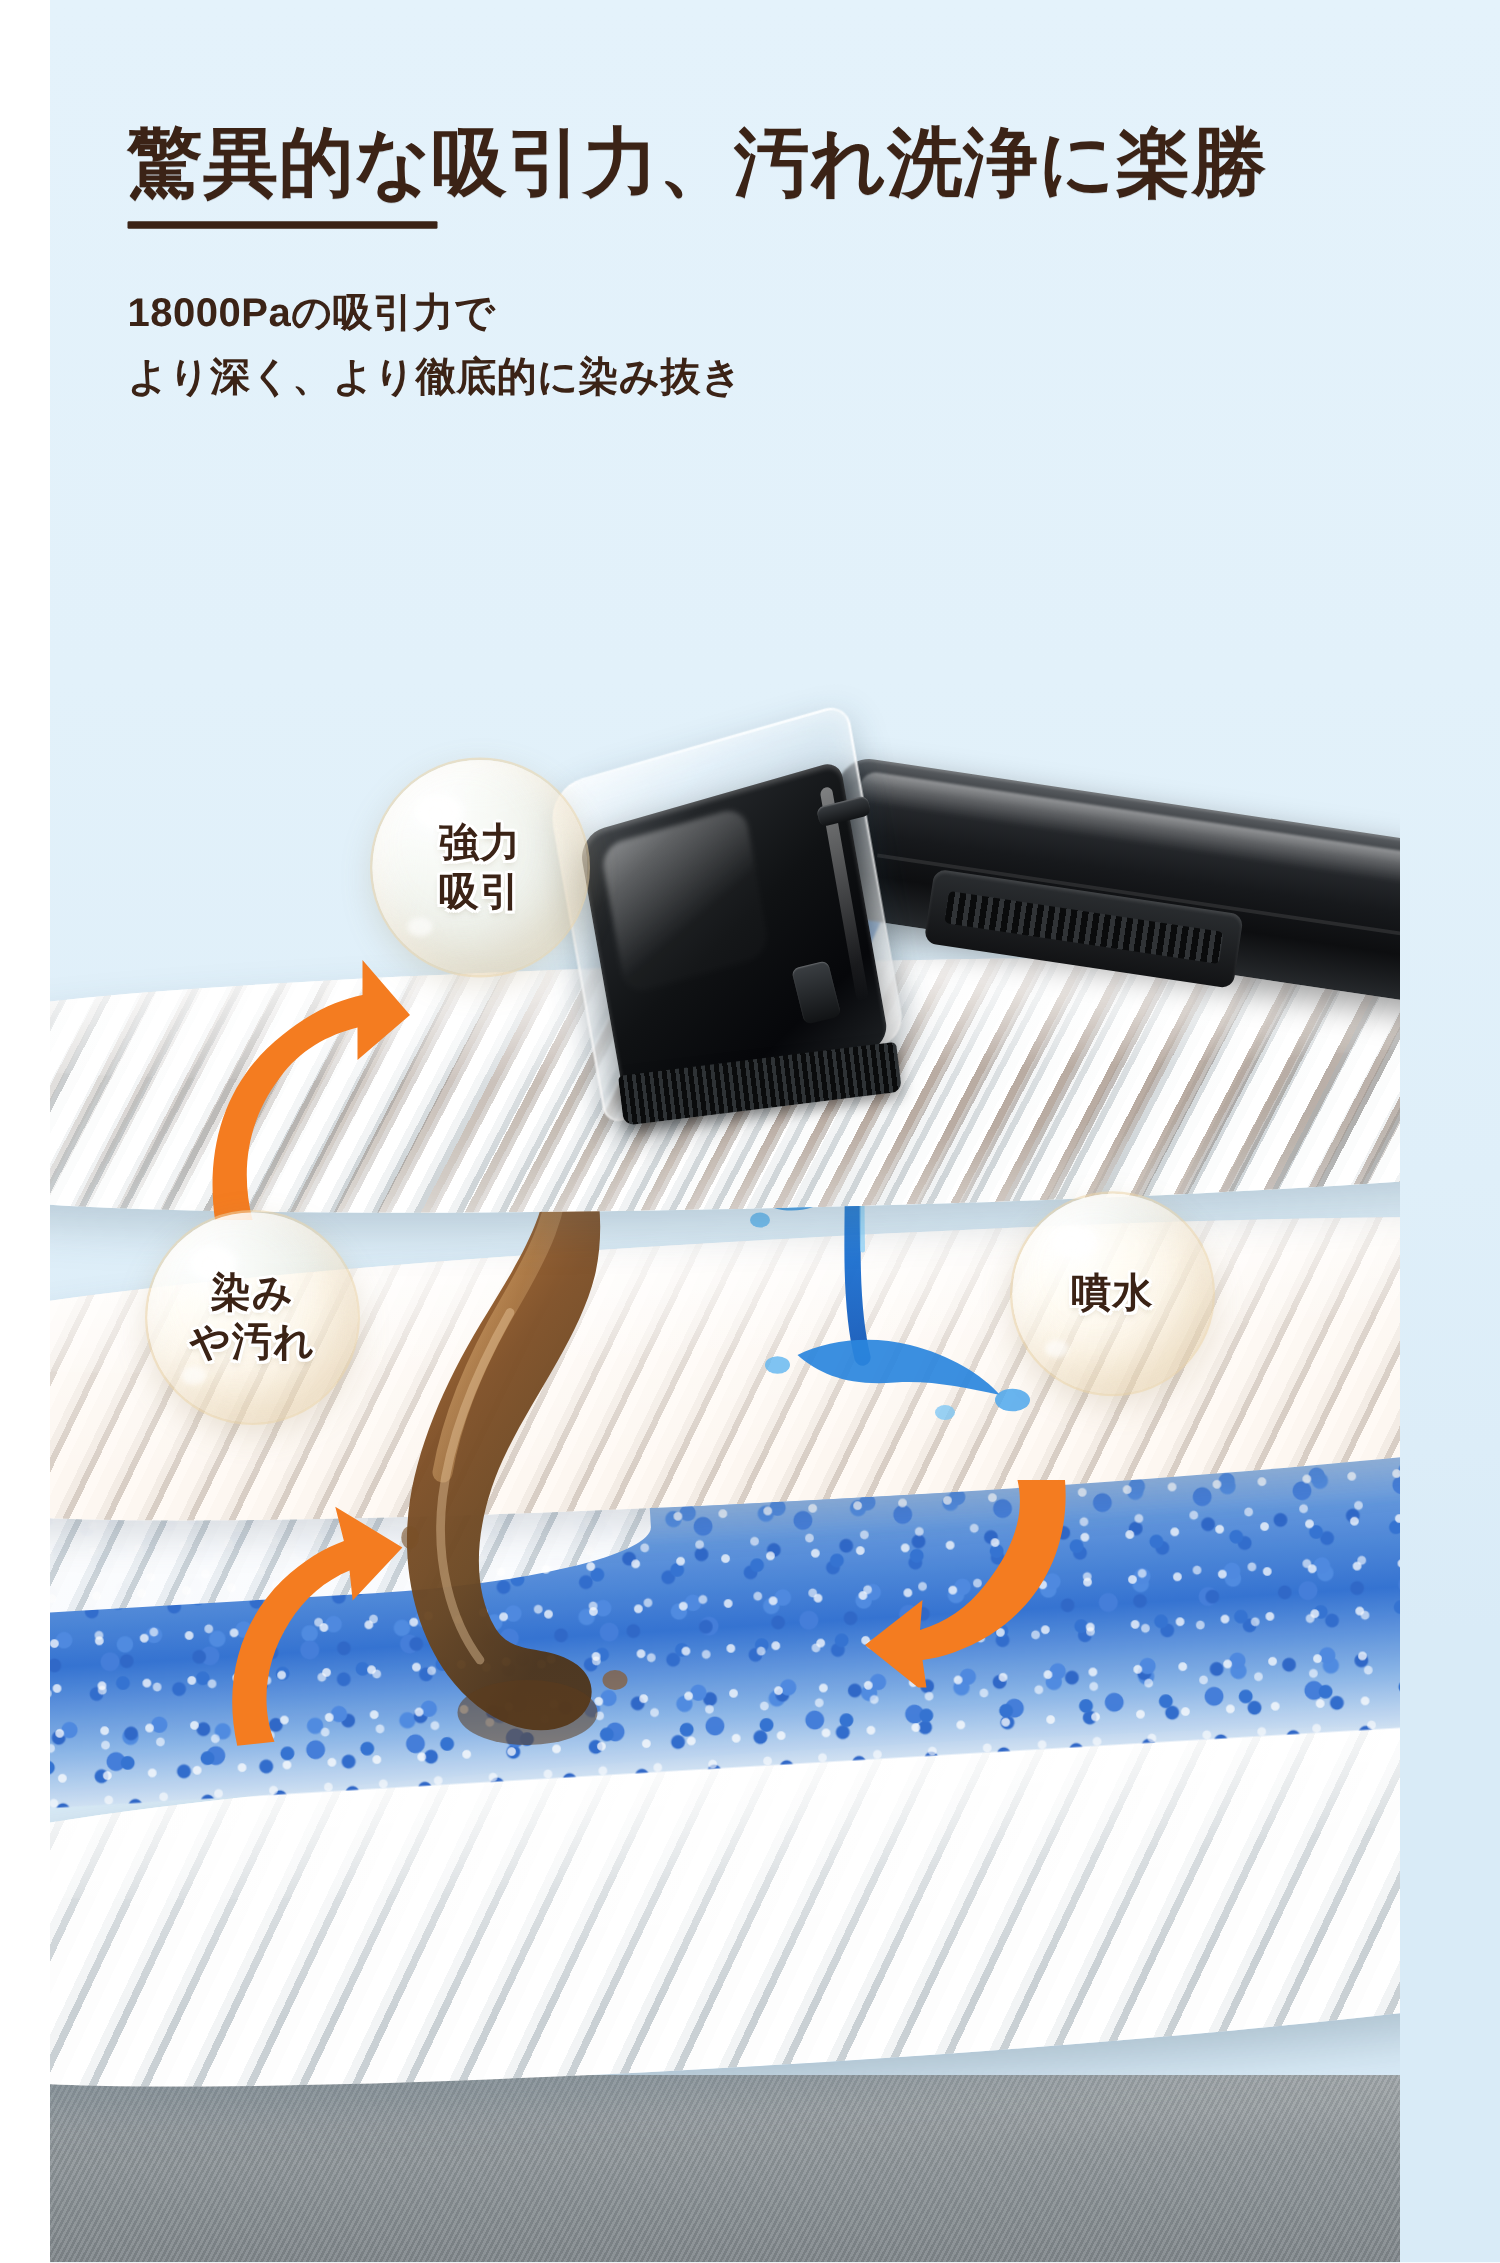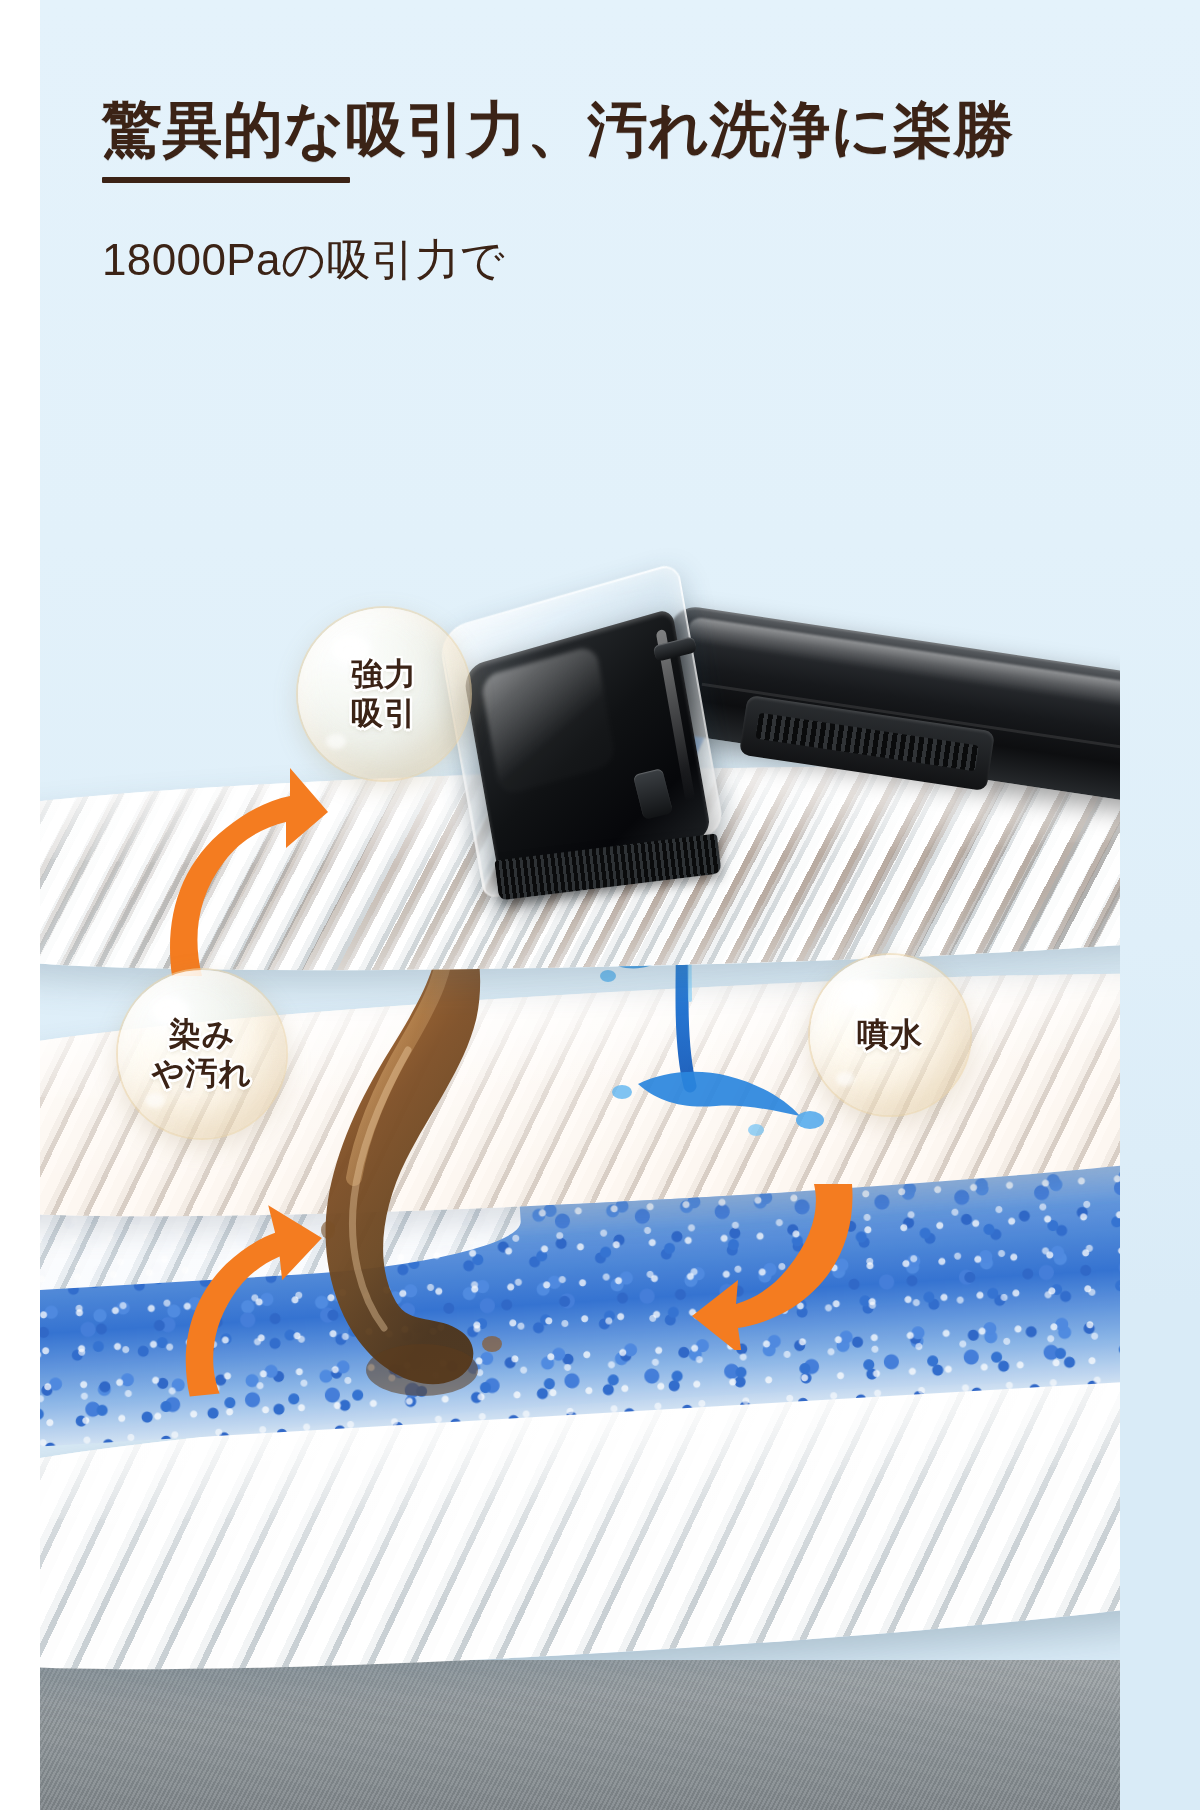--- a/index.html
+++ b/index.html
@@ -33,25 +33,26 @@
 
   #rule {
     margin-top:14px;
     width:248px; height:6px;
     background:#3b2316;
     border-radius:1px;
   }
 
   #sub { margin-top:42px; }
   .subline {
-    font-size:44px;
+    font-size:32px;
     color:#3b2316;
     line-height:1.58;
     letter-spacing:0.4px;
     white-space:nowrap;
+    font-weight:bold;
   }
 
   
   #scene {
     position:absolute;
     left:0; top:470px;
     width:1080px; height:1340px;
     overflow:hidden;
   }
 
@@ -316,20 +317,21 @@
 
 <div id="page">
 
   <div id="header">
     <div id="headline">驚異的な吸引力、汚れ洗浄に楽勝</div>
 
     <div id="rule"></div>
 
     <div id="sub">
       <div class="subline">18000Paの吸引力で</div>
+      <div class="subline">より深く、より徹底的に染み抜き</div>
     </div>
   </div>
 
   <div id="scene">
 
     <div class="floor"></div>
 
     <div id="carpetBot">
       <div class="hl"></div>
     </div>

